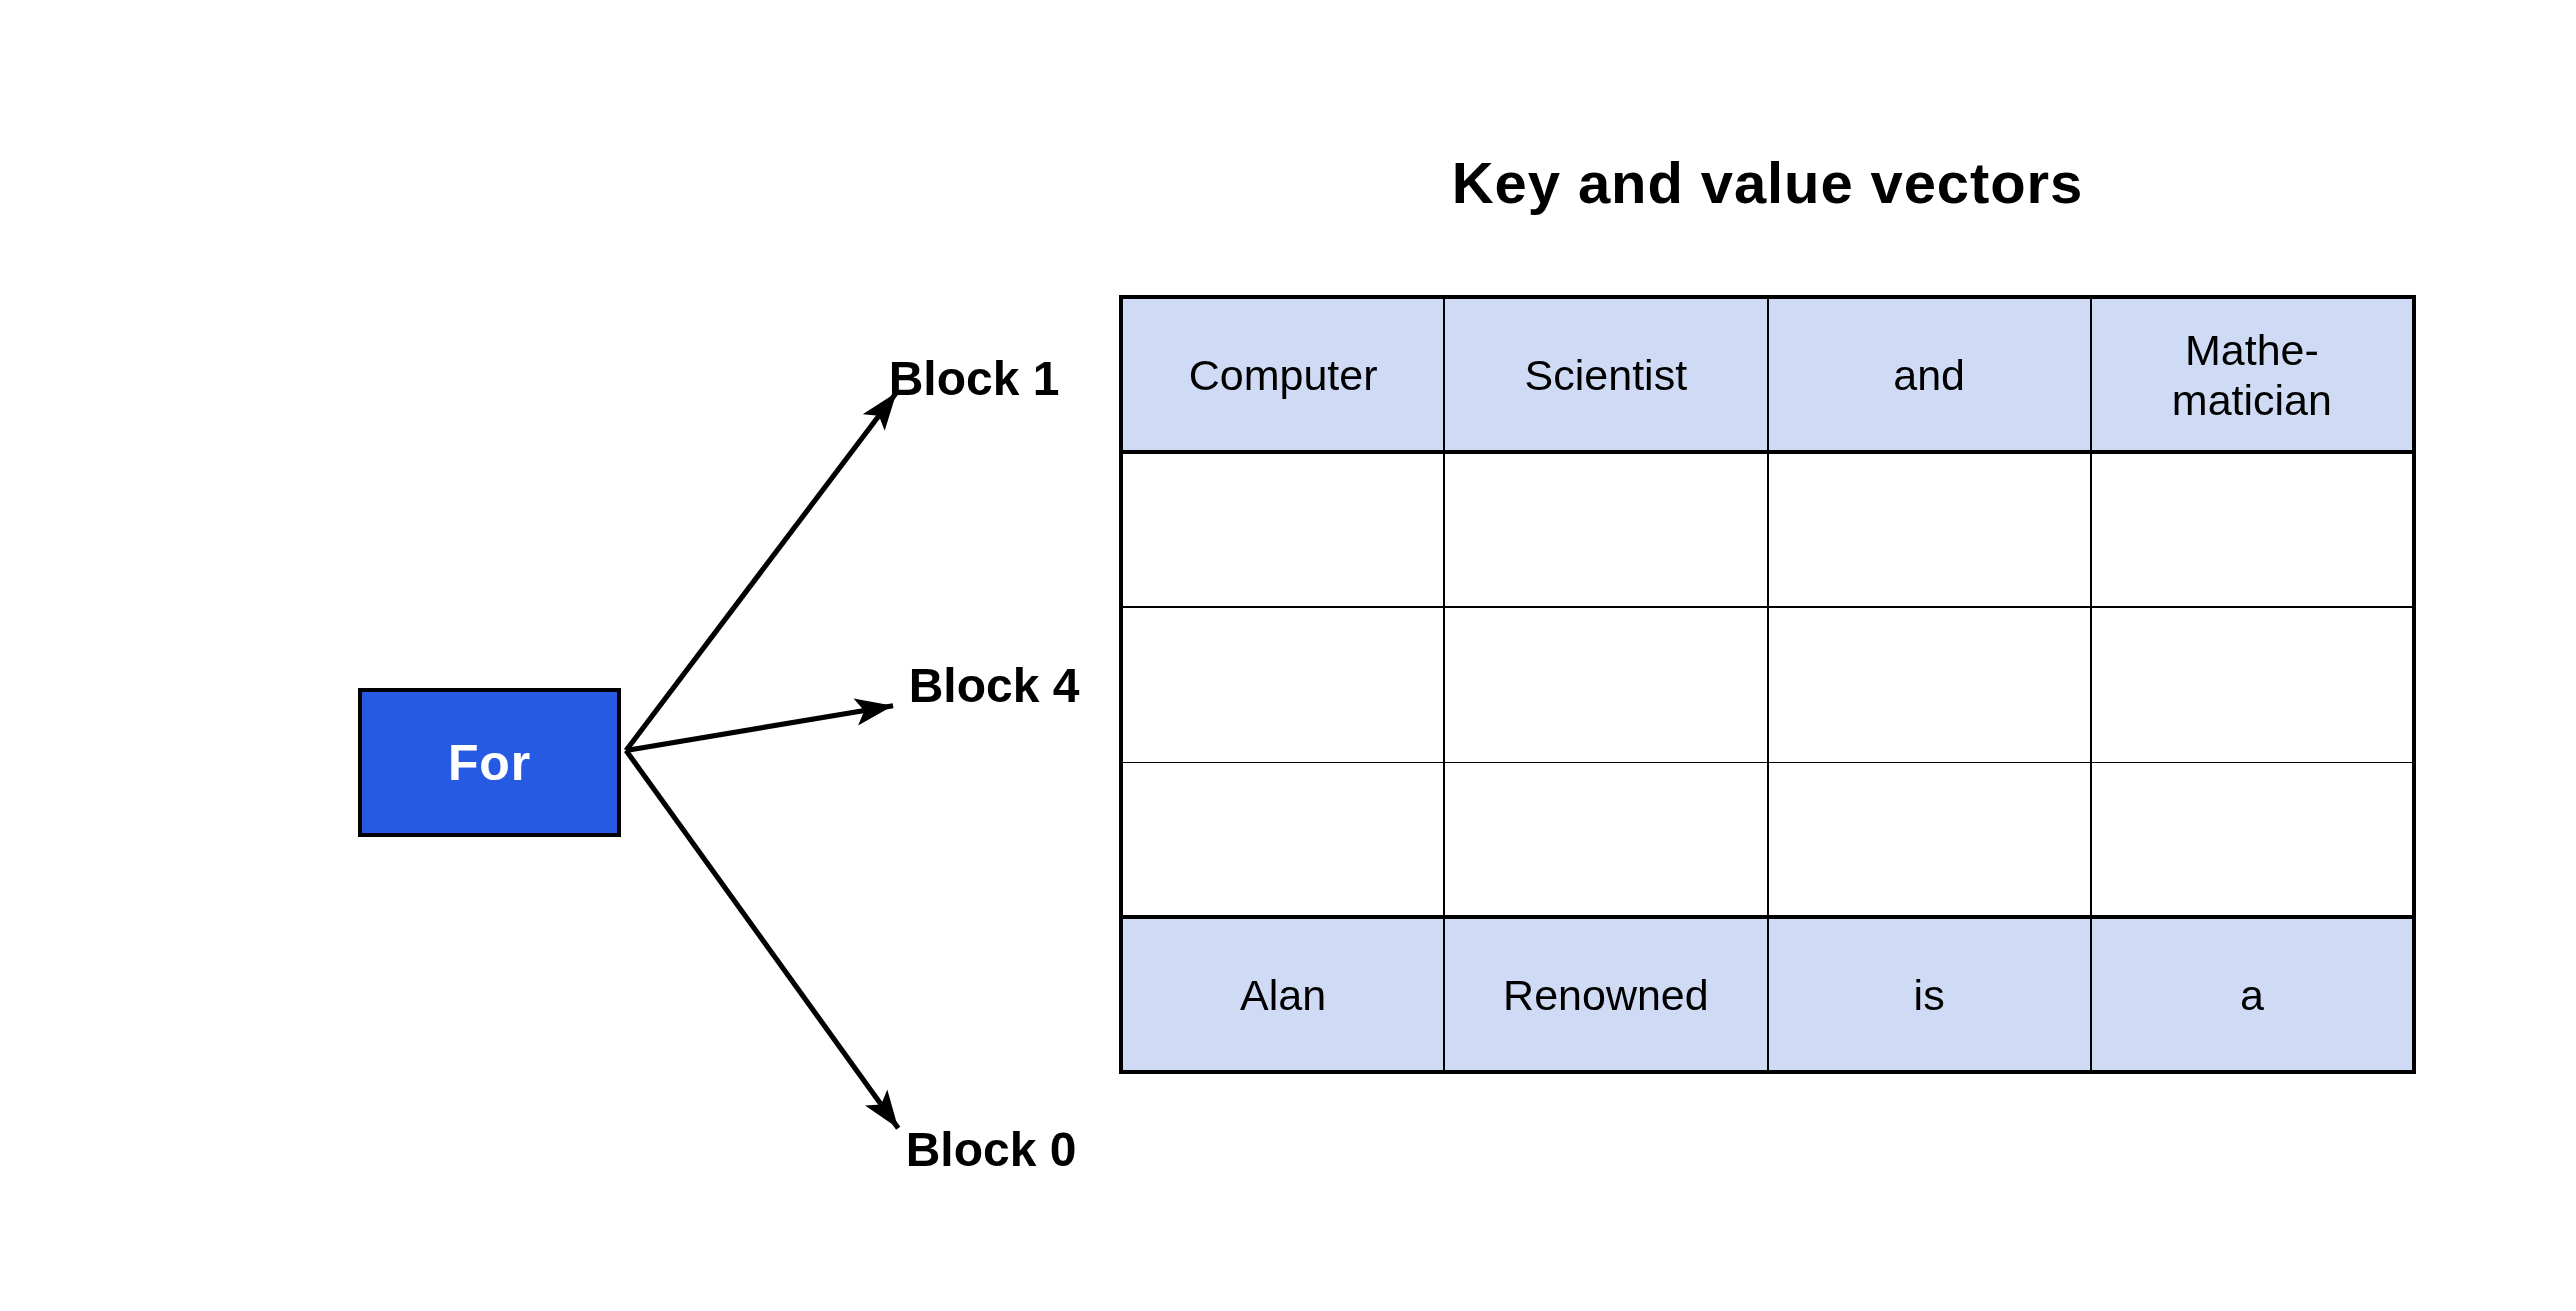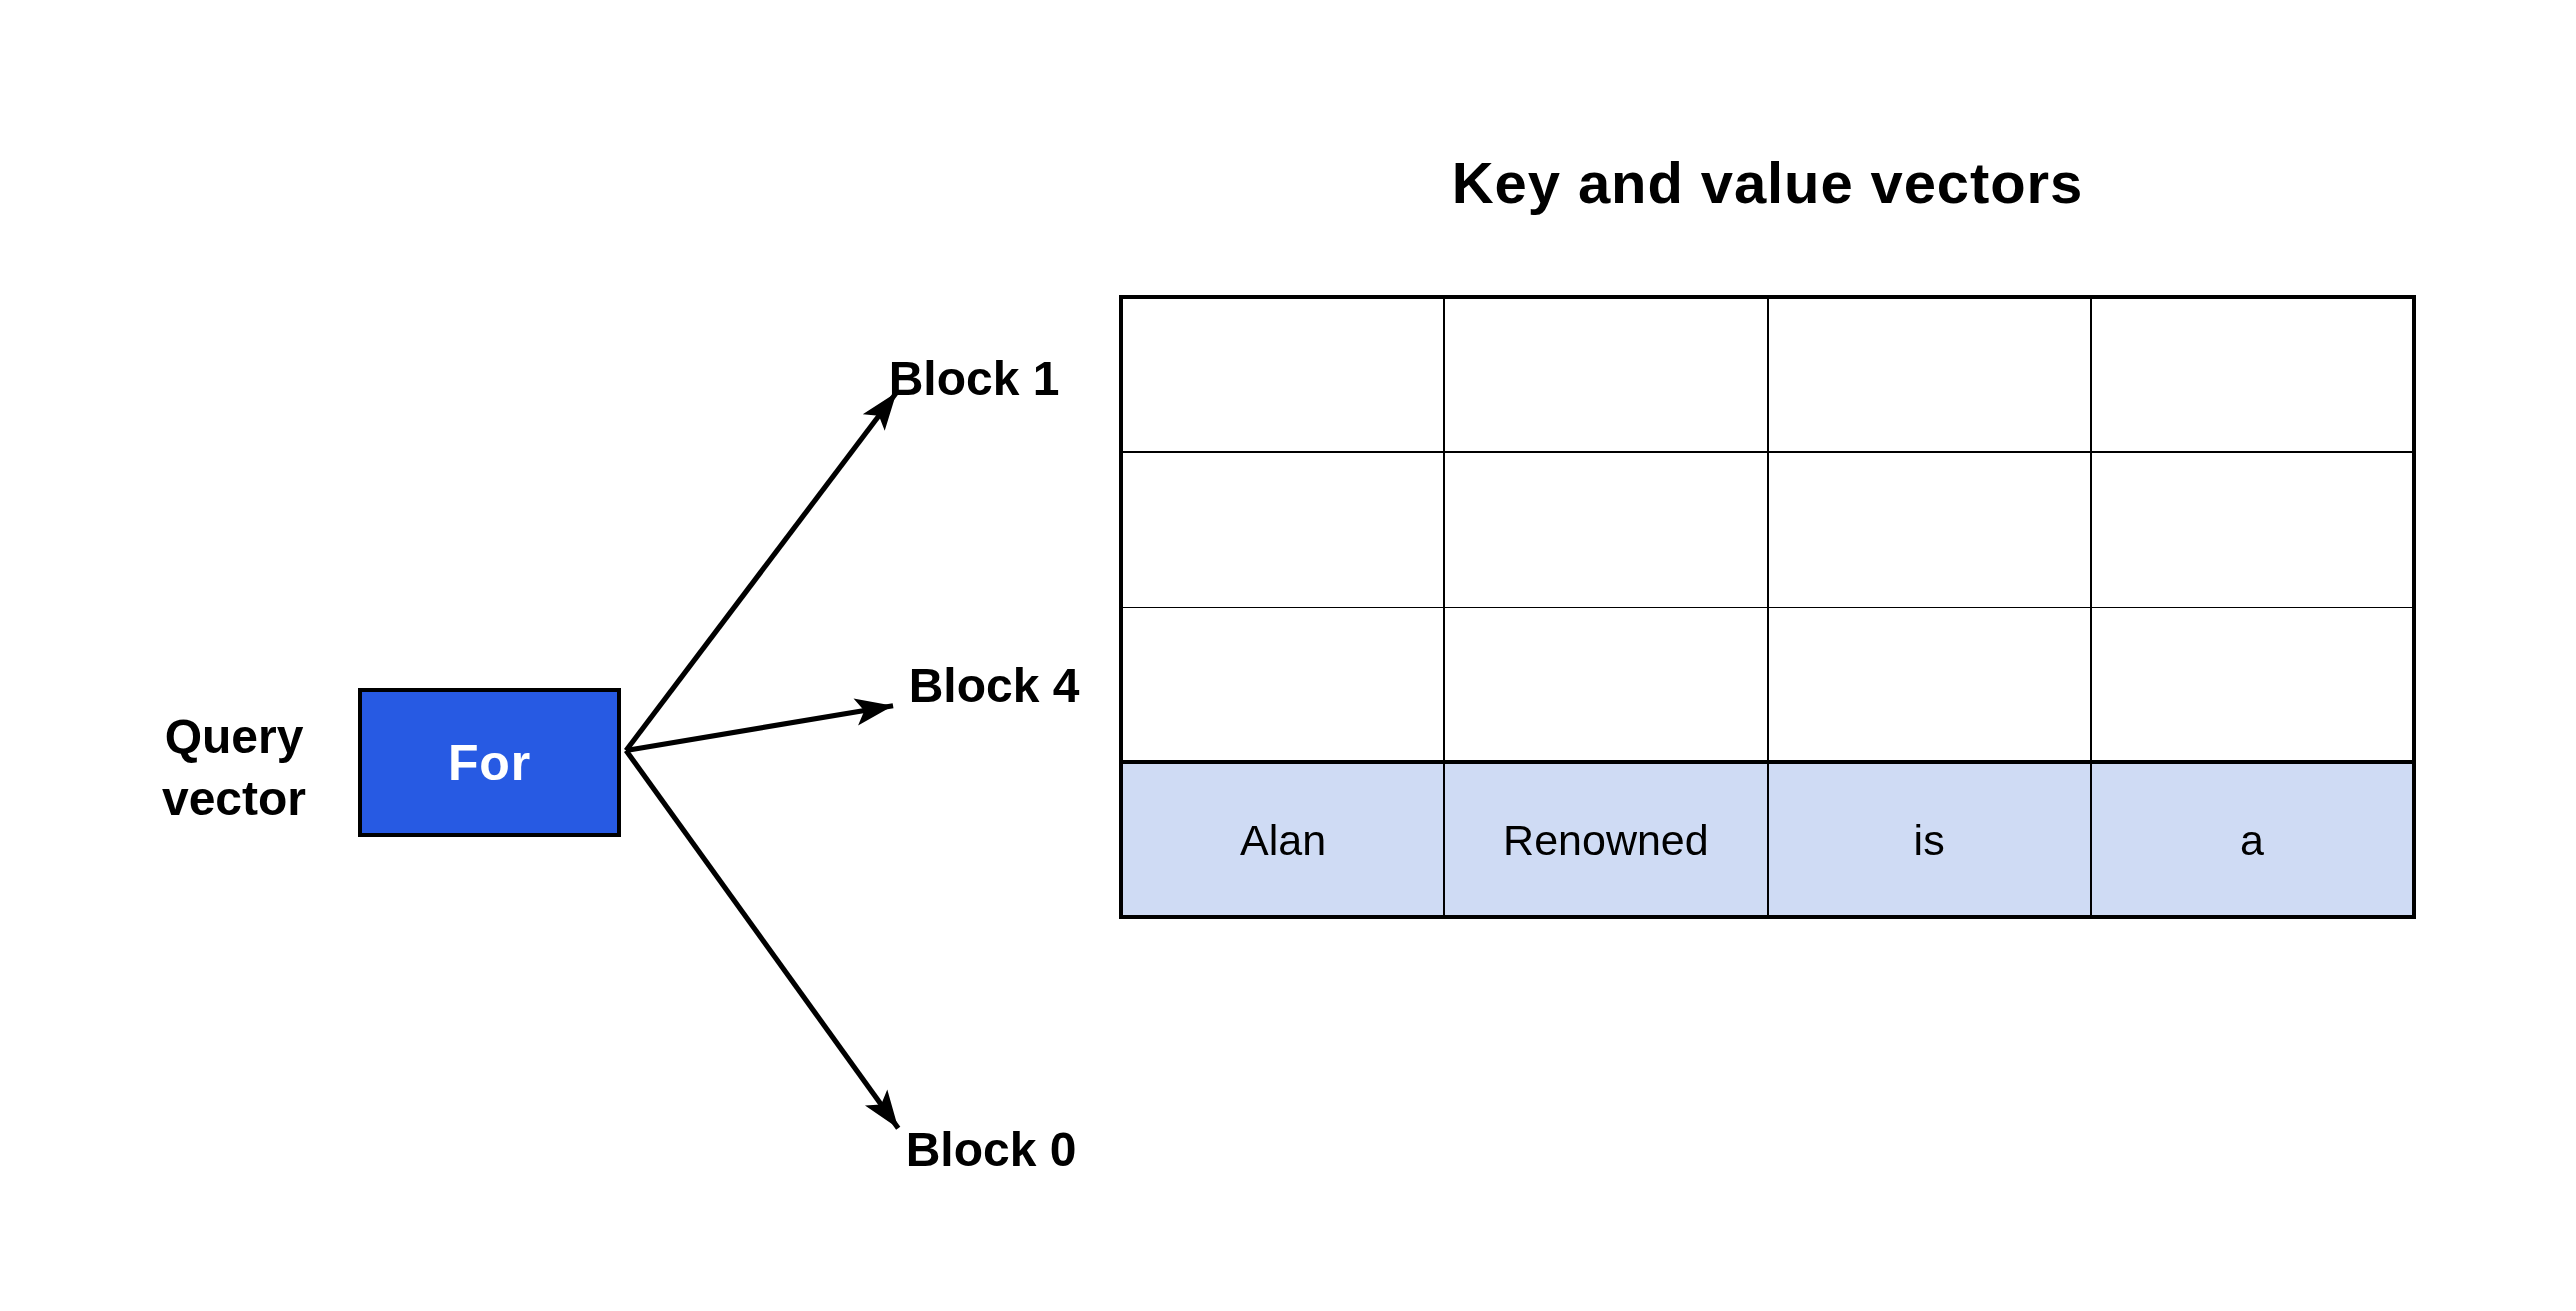--- a/index.html
+++ b/index.html
@@ -45,22 +45,20 @@
   tr.thin-top td{border-top-width:1.7px;}
   td.fill{background:#cfdbf4;}
 </style>
 </head>
 <body>
 
 <div class="canvas">
 
   <div class="title">Key and value vectors</div>
 
-  <div class="query-label">Query
-vector</div>
 
   <div class="query-box">
     <span>For</span>
   </div>
 
   <svg class="arrows" width="2576" height="1311" viewBox="0 0 3000 1527">
     <defs>
       <marker id="ah" markerUnits="userSpaceOnUse" markerWidth="52" markerHeight="44" refX="46" refY="20" orient="auto">
         <path d="M2,4 L46,20 L2,36 L12,20 Z" fill="#000"></path>
       </marker>
@@ -69,20 +67,27 @@
     <line x1="729" y1="838" x2="1040" y2="786" stroke="#000" stroke-width="6" marker-end="url(#ah)"></line>
     <line x1="729" y1="838" x2="1046" y2="1278" stroke="#000" stroke-width="6" marker-end="url(#ah)"></line>
   </svg>
 
   <div class="block-label bl1">Block 1</div>
   <div class="block-label bl2">Block 4</div>
   <div class="block-label bl0">Block 0</div>
 
   <table class="kv">
     <tbody>
+      <tr class="thick">
+        <td class="fill">Computer</td>
+        <td class="fill">Scientist</td>
+        <td class="fill">and</td>
+        <td class="fill">Mathe-
+matician</td>
+      </tr>
       <tr>
         <td></td>
         <td></td>
         <td></td>
         <td></td>
       </tr>
       <tr class="thin-bottom">
         <td></td>
         <td></td>
         <td></td>

